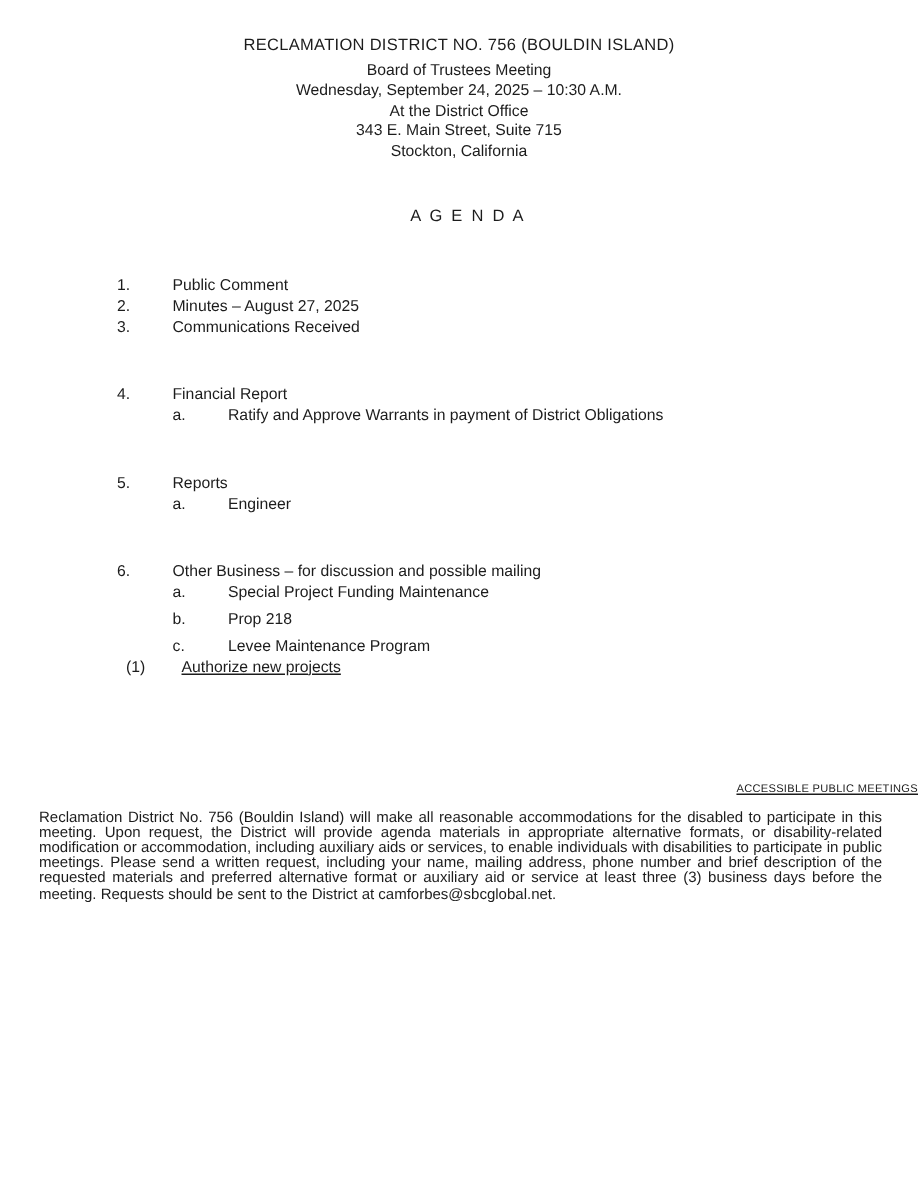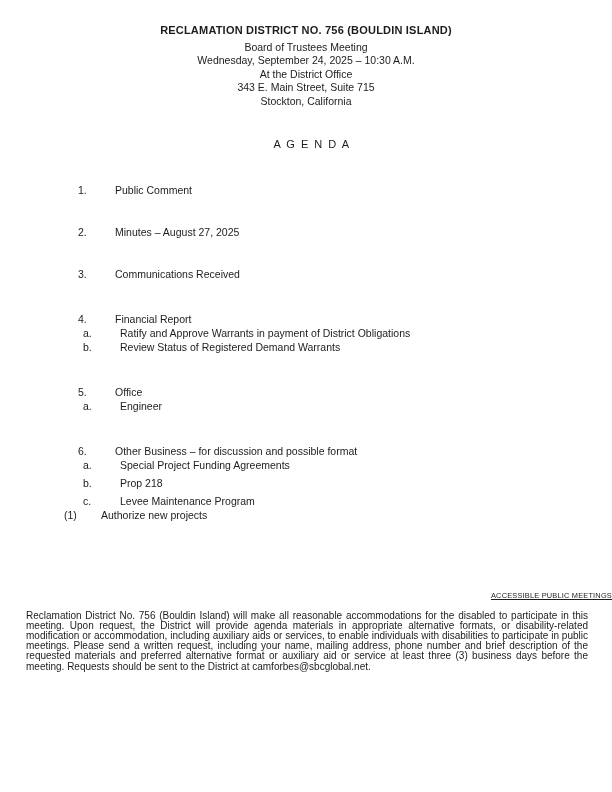--- a/index.html
+++ b/index.html
@@ -18,42 +18,42 @@
 
   
   .doc-header {
     padding-top: 24px;
     text-align: center;
     line-height: 13.6px;
     font-size: 10.5px;
   }
   .doc-header .org-title {
     font-size: 11px;
-    font-weight: bold;
+    font-weight: normal;
     letter-spacing: 0.2px;
     margin-bottom: 3px;
   }
 
   
   .agenda-title {
     margin-top: 29px;
     text-align: center;
     font-size: 11px;
     letter-spacing: 1.5px;
     margin-left: 12px;
   }
 
   
   .agenda-list { font-size: 10.5px; line-height: 14px; }
   .row { padding-left: 78px; }
-  .row.lvl1 { padding-left: 83px; }
-  .row.lvl2 { padding-left: 64px; }
+  .row.lvl1 { padding-left: 115px; }
+  .row.lvl2 { padding-left: 84px; text-decoration: underline; }
   .row .num { display: inline-block; width: 37px; }
   .mt-first { margin-top: 33px; }
-  .mt-item  { margin-top: 28px; }
+  .mt-item  { }
   .mt-item-lg { margin-top: 31px; }
   .mt-blank { margin-top: 4px; }
 
   
   .footer-heading {
     margin-top: 69px;
     text-align: right;
     font-size: 7.4px;
     text-decoration: underline;
     letter-spacing: 0.2px;
@@ -94,36 +94,33 @@
     <div class="row mt-item">
       <span class="num">3.</span><span>Communications Received</span>
     </div>
 
     <div class="row mt-item-lg">
       <span class="num">4.</span><span>Financial Report</span>
     </div>
     <div class="row lvl1">
       <span class="num">a.</span><span>Ratify and Approve Warrants in payment of District Obligations</span>
     </div>
-    <div class="row lvl1">
-      <span class="num">b.</span><span>Review Status of Registered Demand Warrants</span>
-    </div>
 
     <div class="row mt-item-lg">
-      <span class="num">5.</span><span>Office</span>
+      <span class="num">5.</span><span>Reports</span>
     </div>
     <div class="row lvl1">
       <span class="num">a.</span><span>Engineer</span>
     </div>
 
     <div class="row mt-item-lg">
-      <span class="num">6.</span><span>Other Business – for discussion and possible format</span>
+      <span class="num">6.</span><span>Other Business – for discussion and possible mailing</span>
     </div>
     <div class="row lvl1">
-      <span class="num">a.</span><span>Special Project Funding Agreements</span>
+      <span class="num">a.</span><span>Special Project Funding Maintenance</span>
     </div>
     <div class="row lvl1 mt-blank">
       <span class="num">b.</span><span>Prop 218</span>
     </div>
     <div class="row lvl1 mt-blank">
       <span class="num">c.</span><span>Levee Maintenance Program</span>
     </div>
     <div class="row lvl2">
       <span class="num">(1)</span><span>Authorize new projects</span>
     </div>

